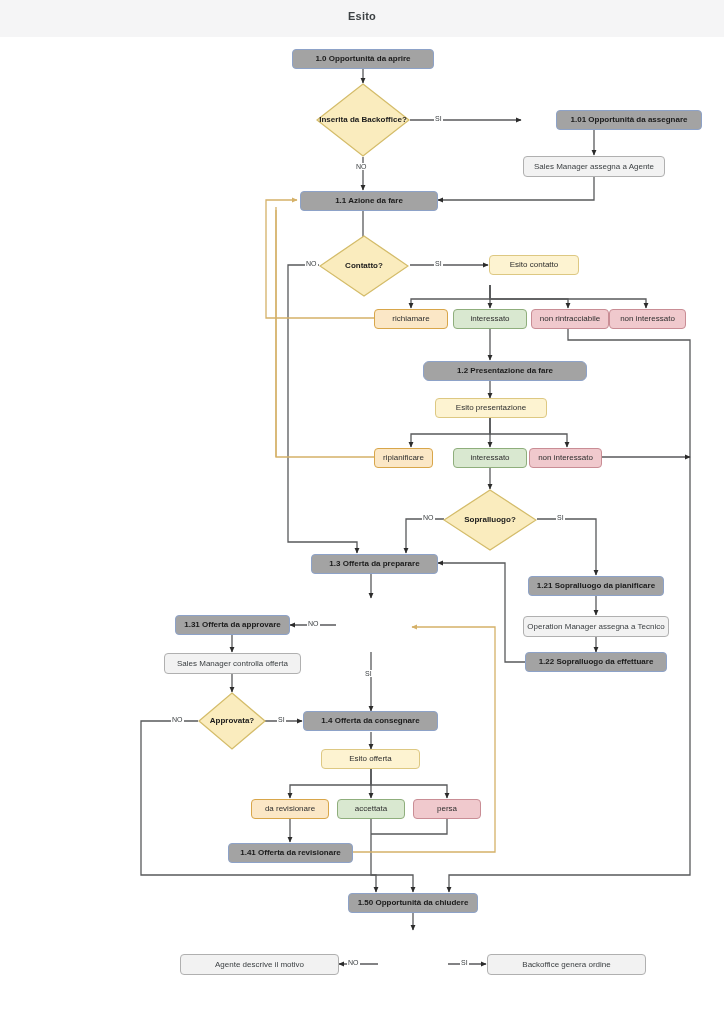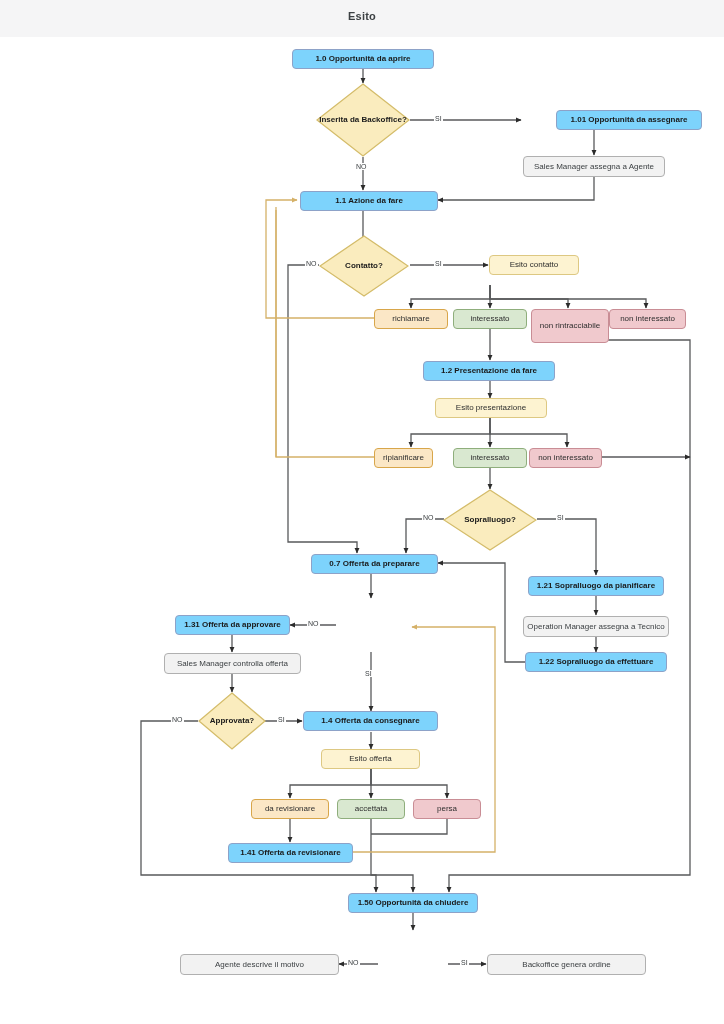--- a/index.html
+++ b/index.html
@@ -56,21 +56,21 @@
     font-size: 8px;
     line-height: 1.15;
     border-radius: 4px;
     border: 1px solid #9aa0a6;
     background: #fff;
     color: #202124;
     padding: 0 3px;
     white-space: nowrap;
   }
   .n-process {
-    background: #7dd3fc;
+    background: #a3a3a3;
     border-color: #8da2c8;
     font-weight: bold;
     color: #1a1a1a;
   }
   .n-action {
     background: #f2f2f2;
     border-color: #b0b0b0;
     font-weight: normal;
     color: #3c4043;
   }
@@ -279,28 +279,28 @@
     <div class="node n-outcome" style="left:489px; top:218px; width:90px; height:20px;">
       <span>Esito contatto</span>
     </div>
 
     <div class="node n-tag-orange" style="left:374px; top:272px; width:74px; height:20px;">
       <span>richiamare</span>
     </div>
     <div class="node n-tag-green" style="left:453px; top:272px; width:74px; height:20px;">
       <span>interessato</span>
     </div>
-    <div class="node n-tag-red" style="left:531px; top:272px; width:78px; height:34px;">
+    <div class="node n-tag-red" style="left:531px; top:272px; width:78px; height:20px;">
       <span>non rintracciabile</span>
     </div>
     <div class="node n-tag-red" style="left:609px; top:272px; width:77px; height:20px;">
       <span>non interessato</span>
     </div>
 
-    <div class="node n-process" style="left:423px; top:324px; width:132px; height:20px;">
+    <div class="node n-process" style="left:423px; top:324px; width:164px; height:20px;border-radius:6px;">
       <span>1.2 Presentazione da fare</span>
     </div>
 
     <div class="node n-outcome" style="left:435px; top:361px; width:112px; height:20px;">
       <span>Esito presentazione</span>
     </div>
 
     <div class="node n-tag-orange" style="left:374px; top:411px; width:59px; height:20px;">
       <span>ripianificare</span>
     </div>
@@ -312,21 +312,21 @@
     </div>
 
     <div class="diamond-wrap" style="left:443px; top:452px; width:94px; height:62px;">
       <svg class="diamond-shape" viewBox="0 0 94 62" preserveAspectRatio="none">
         <polygon points="47,1 93,31 47,61 1,31" fill="#faecbe" stroke="#d4bc6a" stroke-width="1.3"></polygon>
       </svg>
       <div class="diamond-label">Sopralluogo?</div>
     </div>
 
     <div class="node n-process" style="left:311px; top:517px; width:127px; height:20px;">
-      <span>0.7 Offerta da preparare</span>
+      <span>1.3 Offerta da preparare</span>
     </div>
 
     <div class="node n-process" style="left:528px; top:539px; width:136px; height:20px;">
       <span>1.21 Sopralluogo da pianificare</span>
     </div>
 
     <div class="node n-action" style="left:523px; top:579px; width:146px; height:21px;">
       <span>Operation Manager assegna a Tecnico</span>
     </div>
 

